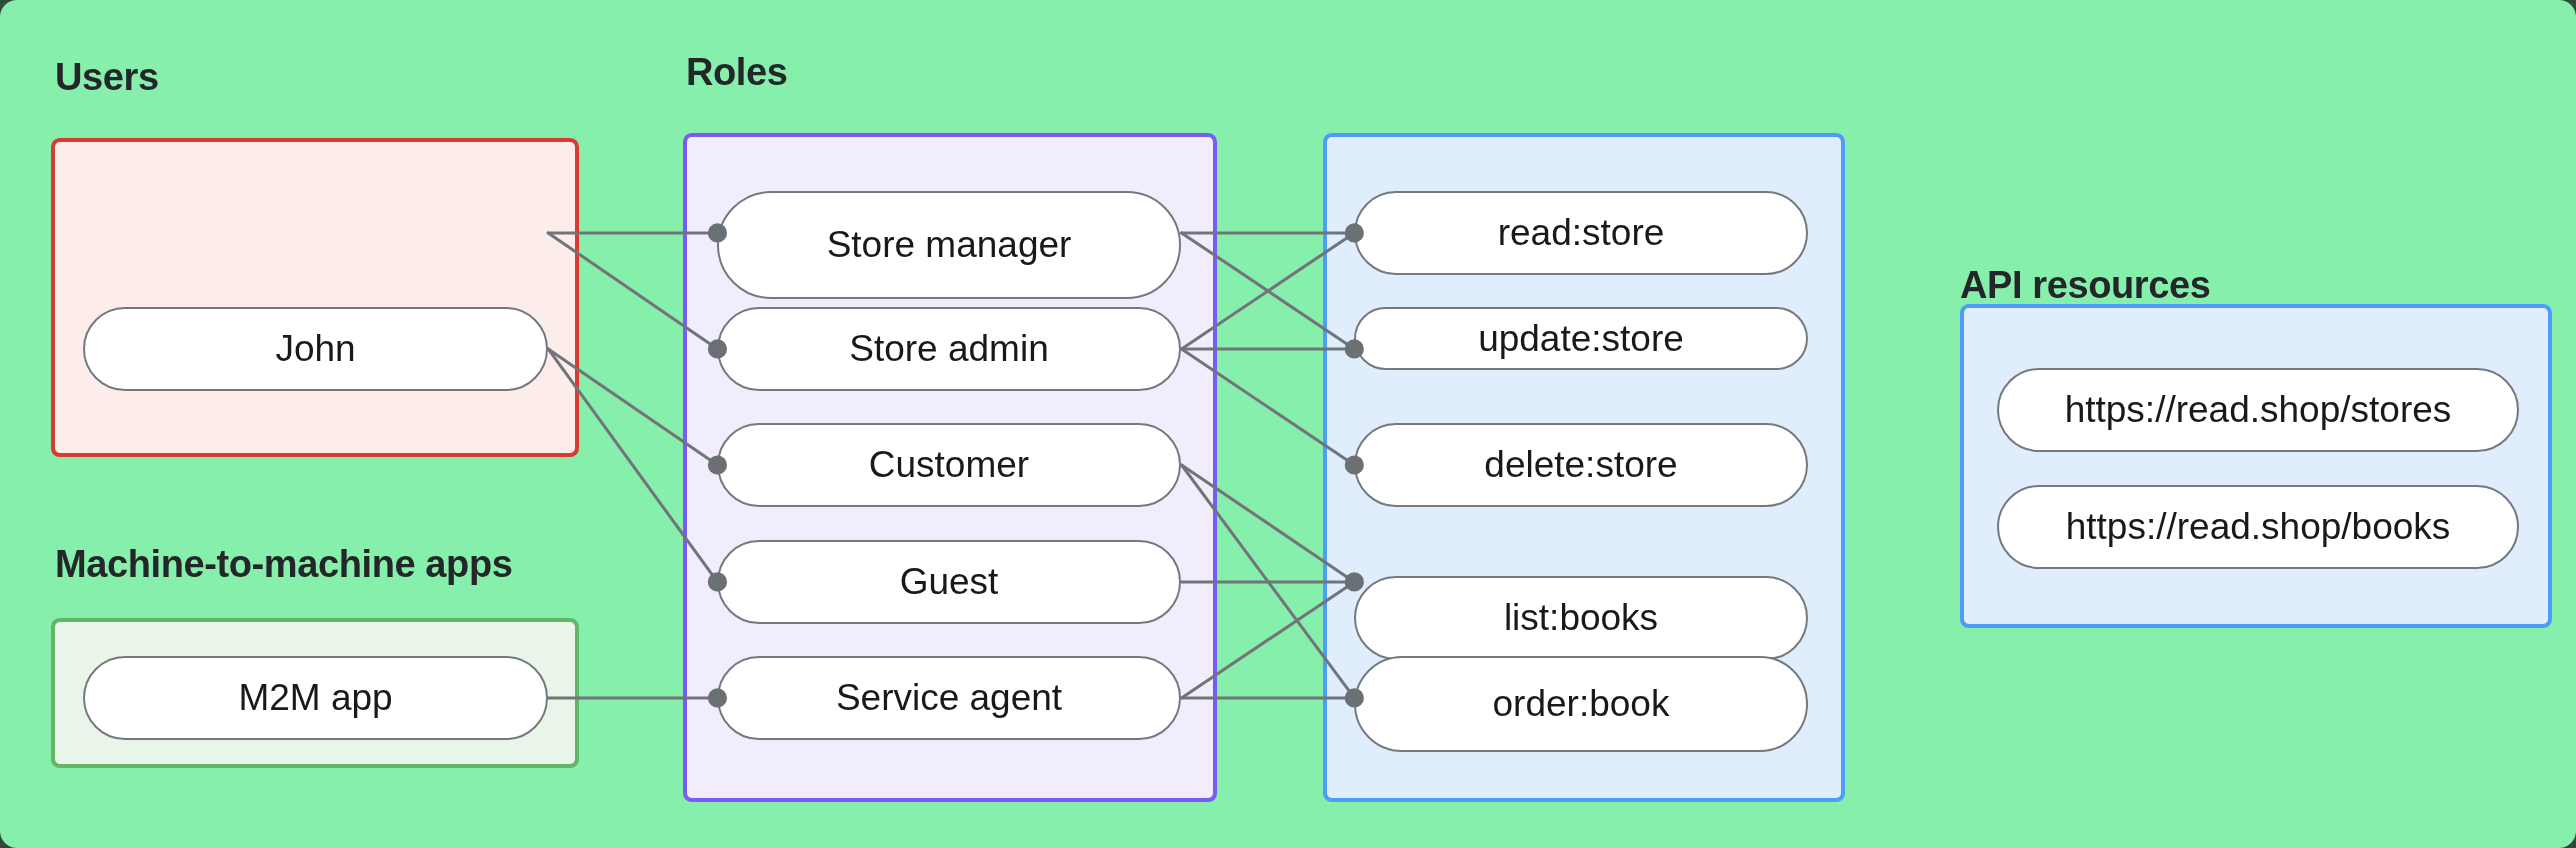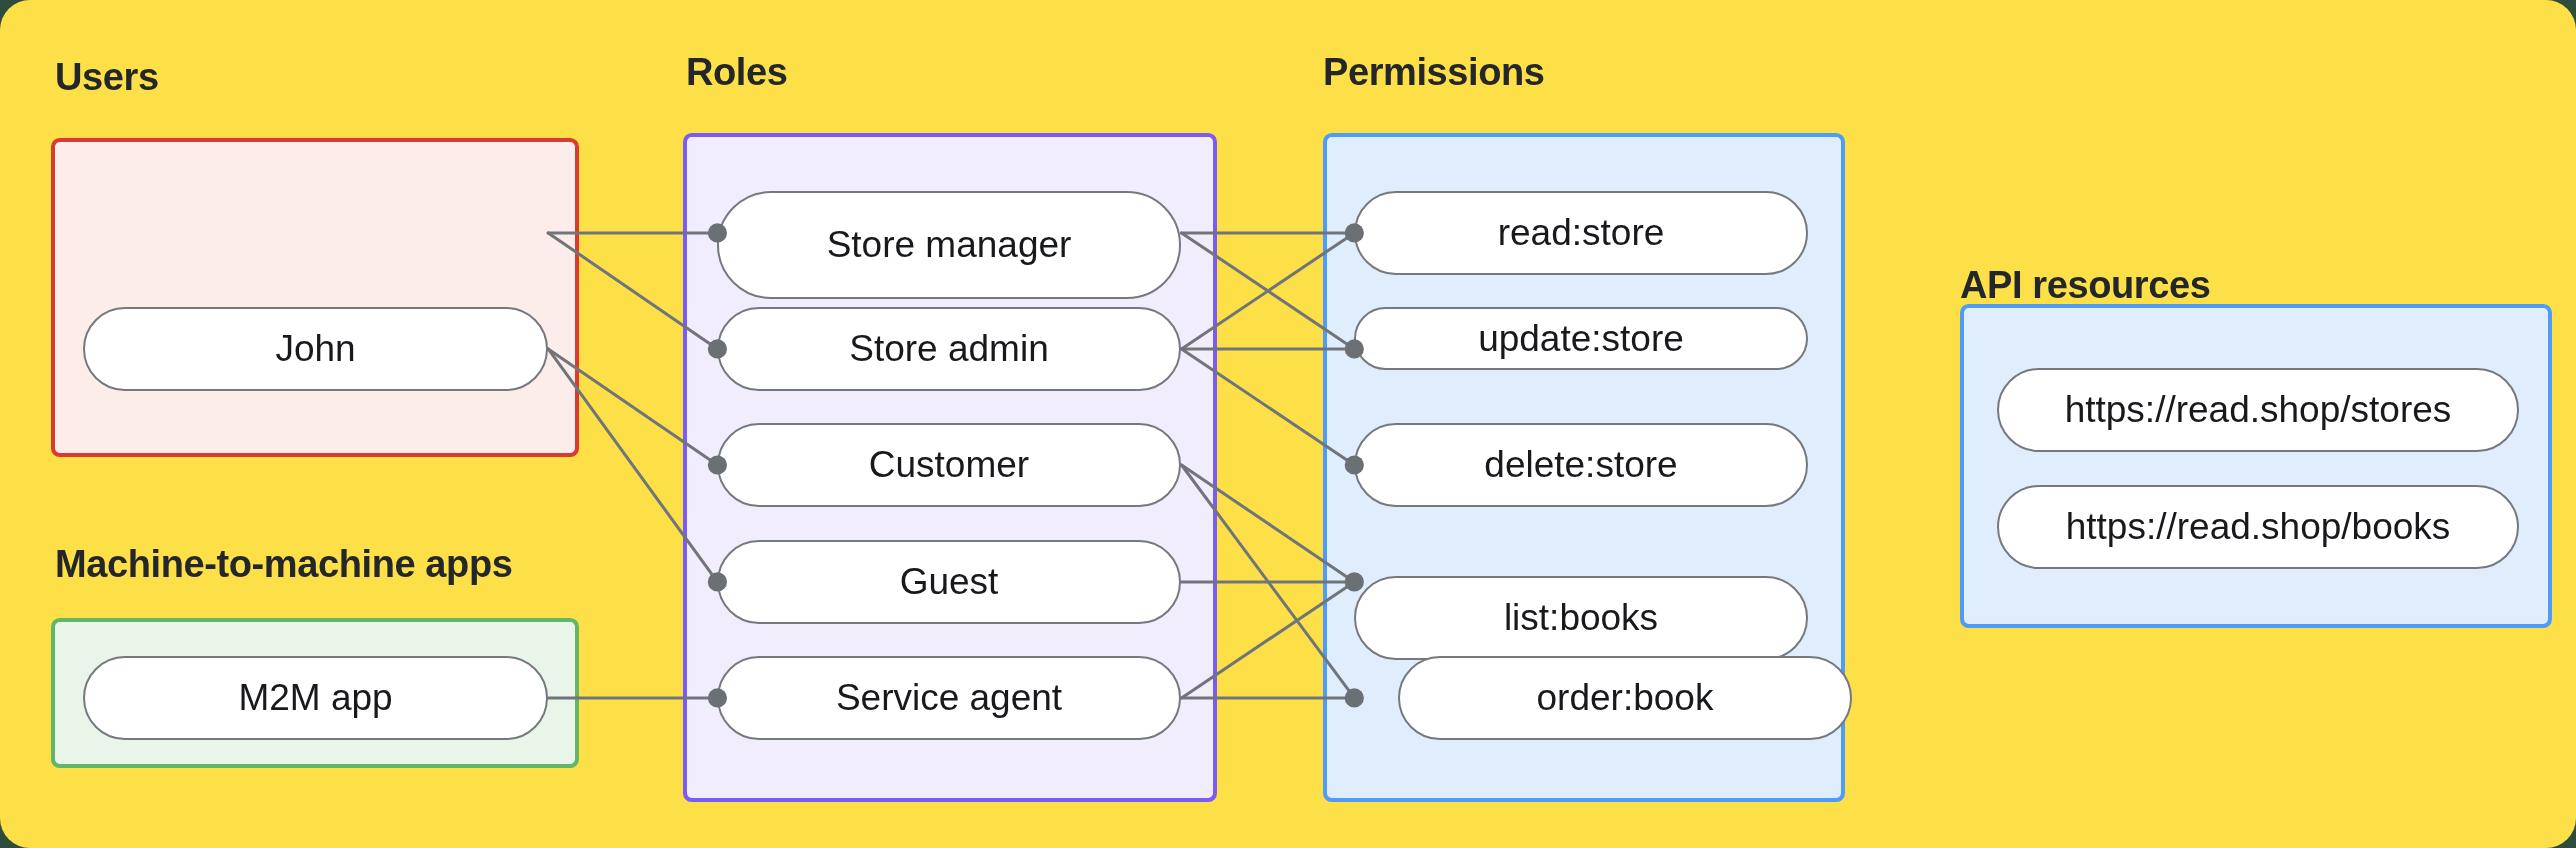--- a/index.html
+++ b/index.html
@@ -5,22 +5,22 @@
   html, body {
     margin: 0;
     padding: 0;
     background: #2e4b3c;
     font-family: "Liberation Sans", "DejaVu Sans", sans-serif;
   }
   #panel {
     position: relative;
     width: 2576px;
     height: 848px;
-    background: #fde047;
-    border-radius: 30px;
+    background: #86efac;
+    border-radius: 17px;
     overflow: hidden;
   }
   .group-label {
     position: absolute;
     font-size: 38px;
     font-weight: 600;
     letter-spacing: -0.4px;
     color: #24272a;
     white-space: nowrap;
   }
@@ -58,38 +58,37 @@
 
   <div class="group-label" style="left:55px; top:56px;">Users</div>
   <div class="group-box" id="box-users" style="left: 51px; top: 138px; width: 528px; height: 319px; border-color: rgb(217, 59, 51); background: rgb(252, 236, 234);"></div>
 
   <div class="group-label" style="left:55px; top:543px;">Machine-to-machine apps</div>
   <div class="group-box" id="box-m2m" style="left: 51px; top: 618px; width: 528px; height: 150px; border-color: rgb(99, 181, 103); background: rgb(233, 245, 233);"></div>
 
   <div class="group-label" style="left:686px; top:51px;">Roles</div>
   <div class="group-box" id="box-roles" style="left: 683px; top: 133px; width: 534px; height: 669px; border-color: rgb(123, 91, 245); background: rgb(242, 237, 252);"></div>
 
-  <div class="group-label" style="left:1323px; top:51px;">Permissions</div>
   <div class="group-box" id="box-permissions" style="left: 1323px; top: 133px; width: 522px; height: 669px; border-color: rgb(79, 155, 248); background: rgb(223, 237, 252);"></div>
 
   <div class="group-label" style="left:1960px; top:232px;margin-top:32px;">API resources</div>
   <div class="group-box" id="box-api" style="left: 1960px; top: 304px; width: 592px; height: 324px; border-color: rgb(79, 155, 248); background: rgb(223, 237, 252);"></div>
 
     <div class="pill" style="left: 83px; top: 307px; width: 465px; height: 84px;">John</div>
     <div class="pill" style="left: 83px; top: 656px; width: 465px; height: 84px;">M2M app</div>
     <div class="pill" style="left: 717px; top: 191px; width: 464px; height: 108px;">Store manager</div>
     <div class="pill" style="left: 717px; top: 307px; width: 464px; height: 84px;">Store admin</div>
     <div class="pill" style="left: 717px; top: 423px; width: 464px; height: 84px;">Customer</div>
     <div class="pill" style="left: 717px; top: 540px; width: 464px; height: 84px;">Guest</div>
     <div class="pill" style="left: 717px; top: 656px; width: 464px; height: 84px;">Service agent</div>
     <div class="pill" style="left: 1354px; top: 191px; width: 454px; height: 84px;">read:store</div>
     <div class="pill" style="left: 1354px; top: 307px; width: 454px; height: 63px;">update:store</div>
     <div class="pill" style="left: 1354px; top: 423px; width: 454px; height: 84px;">delete:store</div>
     <div class="pill" style="left: 1354px; top: 540px; width: 454px; height: 84px; margin-top: 36px;">list:books</div>
-    <div class="pill" style="left: 1398px; top: 656px; width: 454px; height: 84px;">order:book</div>
+    <div class="pill" style="left: 1354px; top: 656px; width: 454px; height: 96px;">order:book</div>
     <div class="pill" style="left: 1997px; top: 368px; width: 522px; height: 84px;">https://read.shop/stores</div>
     <div class="pill" style="left: 1997px; top: 485px; width: 522px; height: 84px;">https://read.shop/books</div>
     <svg id="connector-layer" width="2576" height="848" viewBox="0 0 2952 972">
       <line x1="628" y1="267" x2="822" y2="267" stroke="#71757a" stroke-width="3.5" stroke-linecap="round"></line>
       <line x1="628" y1="267" x2="822" y2="400" stroke="#71757a" stroke-width="3.5" stroke-linecap="round"></line>
       <line x1="628" y1="400" x2="822" y2="533" stroke="#71757a" stroke-width="3.5" stroke-linecap="round"></line>
       <line x1="628" y1="400" x2="822" y2="667" stroke="#71757a" stroke-width="3.5" stroke-linecap="round"></line>
       <line x1="628" y1="800" x2="822" y2="800" stroke="#71757a" stroke-width="3.5" stroke-linecap="round"></line>
       <line x1="1354" y1="267" x2="1552" y2="267" stroke="#71757a" stroke-width="3.5" stroke-linecap="round"></line>
       <line x1="1354" y1="267" x2="1552" y2="400" stroke="#71757a" stroke-width="3.5" stroke-linecap="round"></line>

